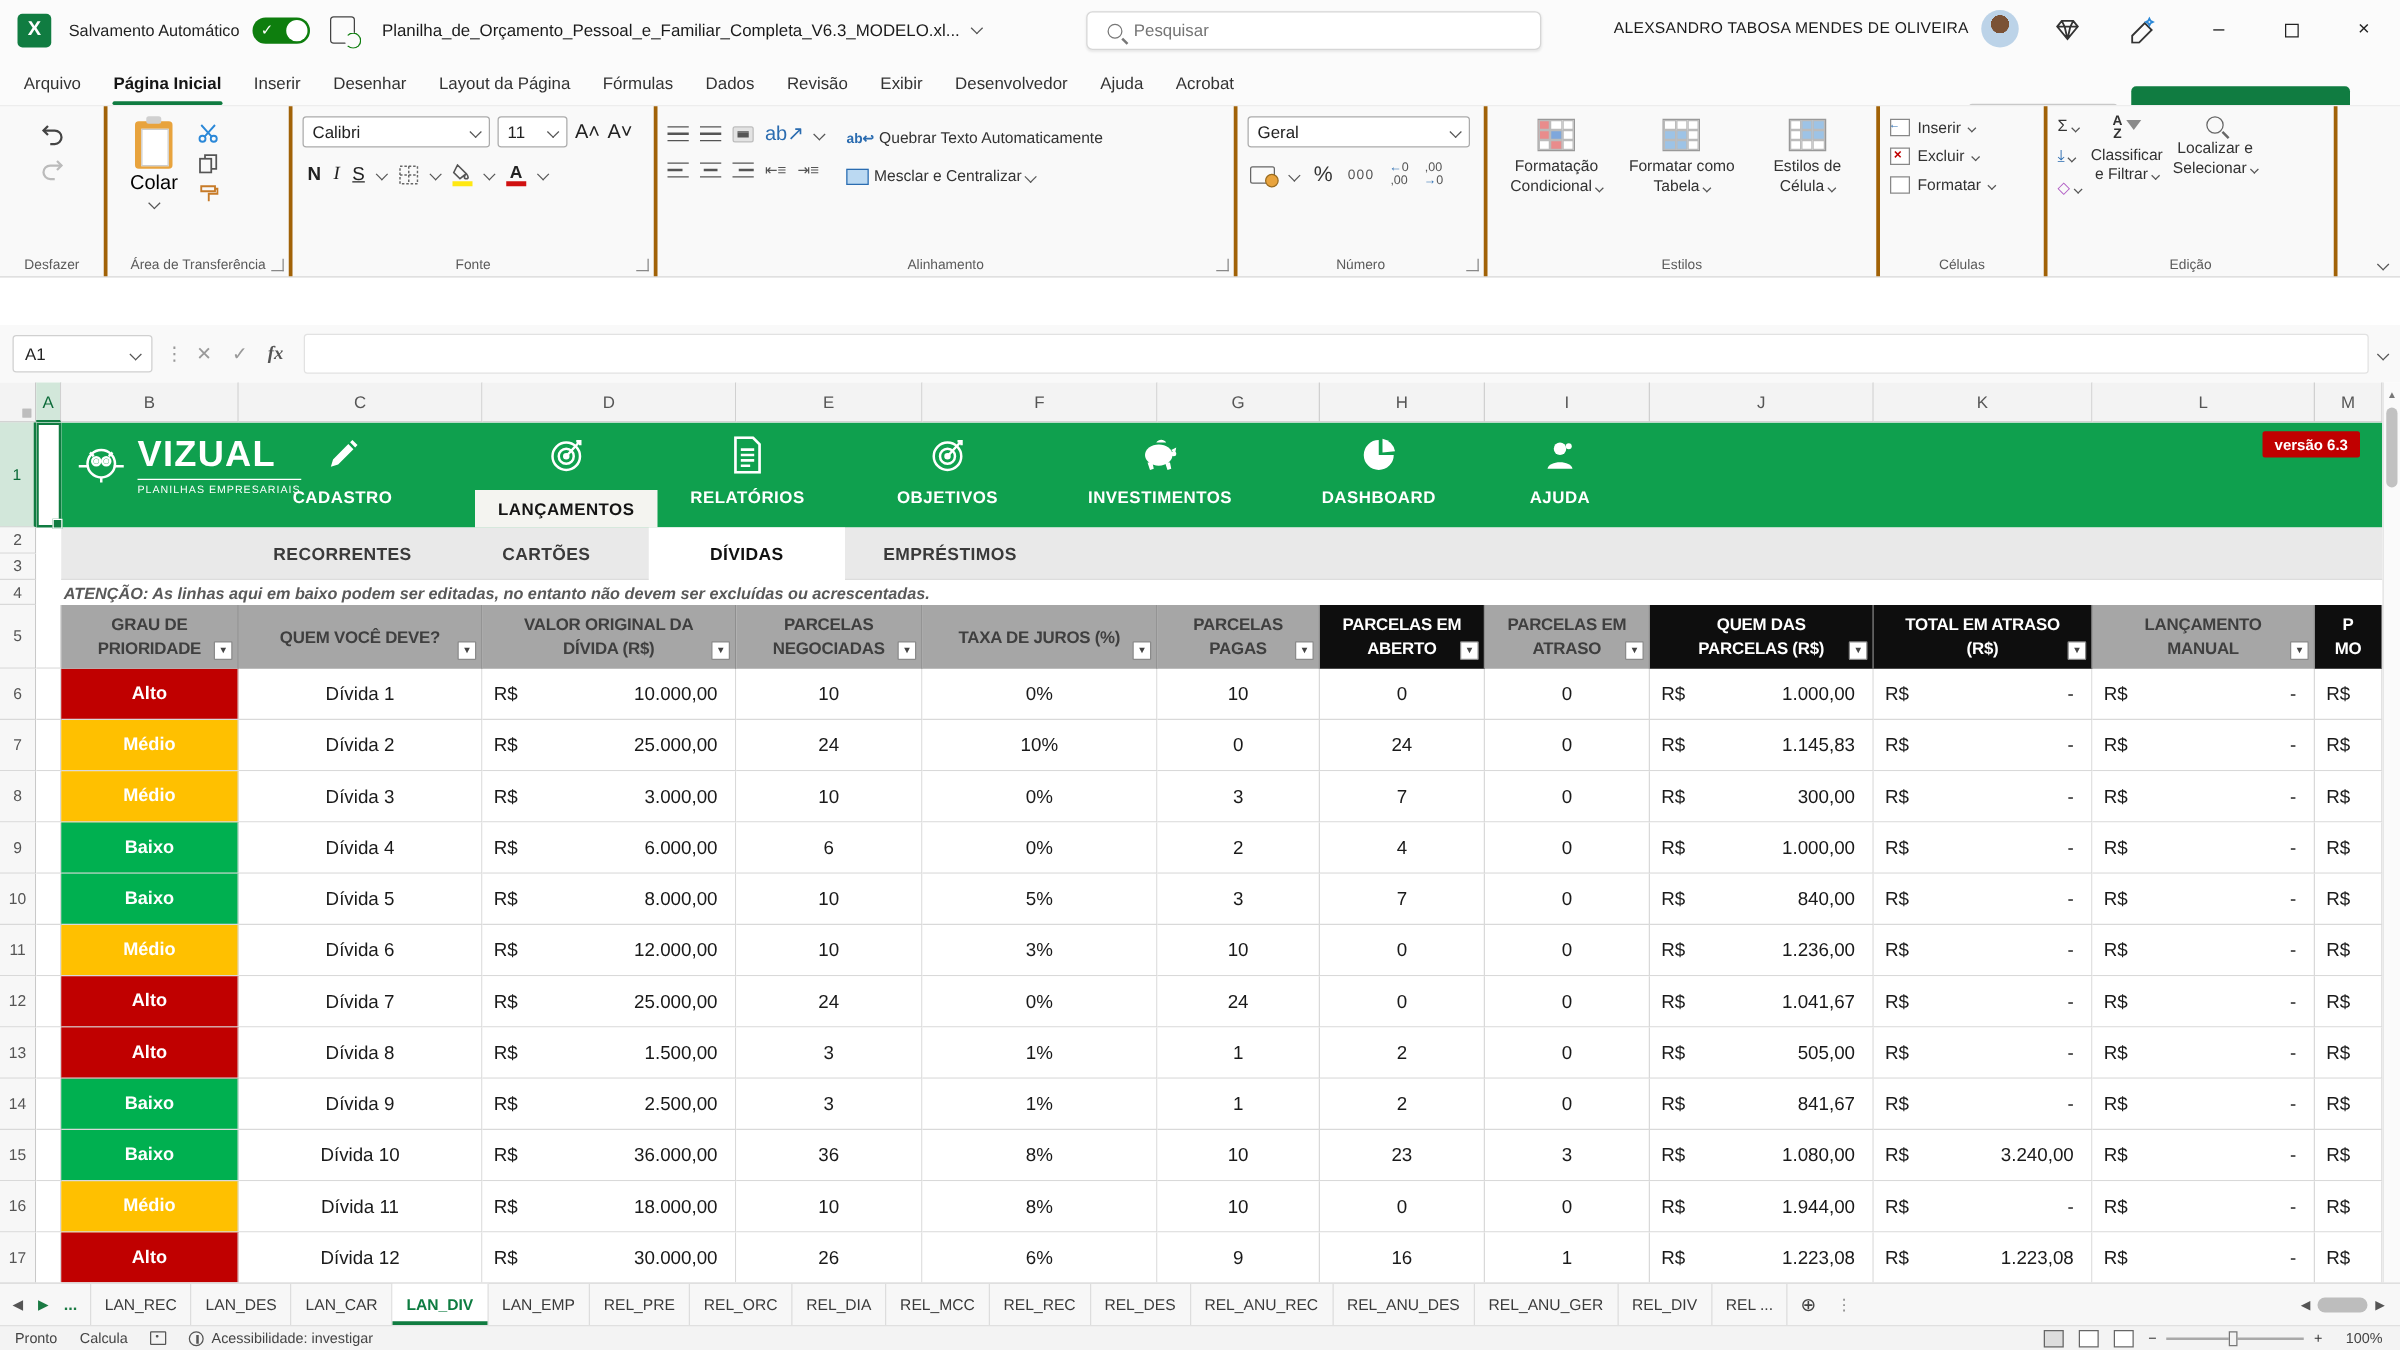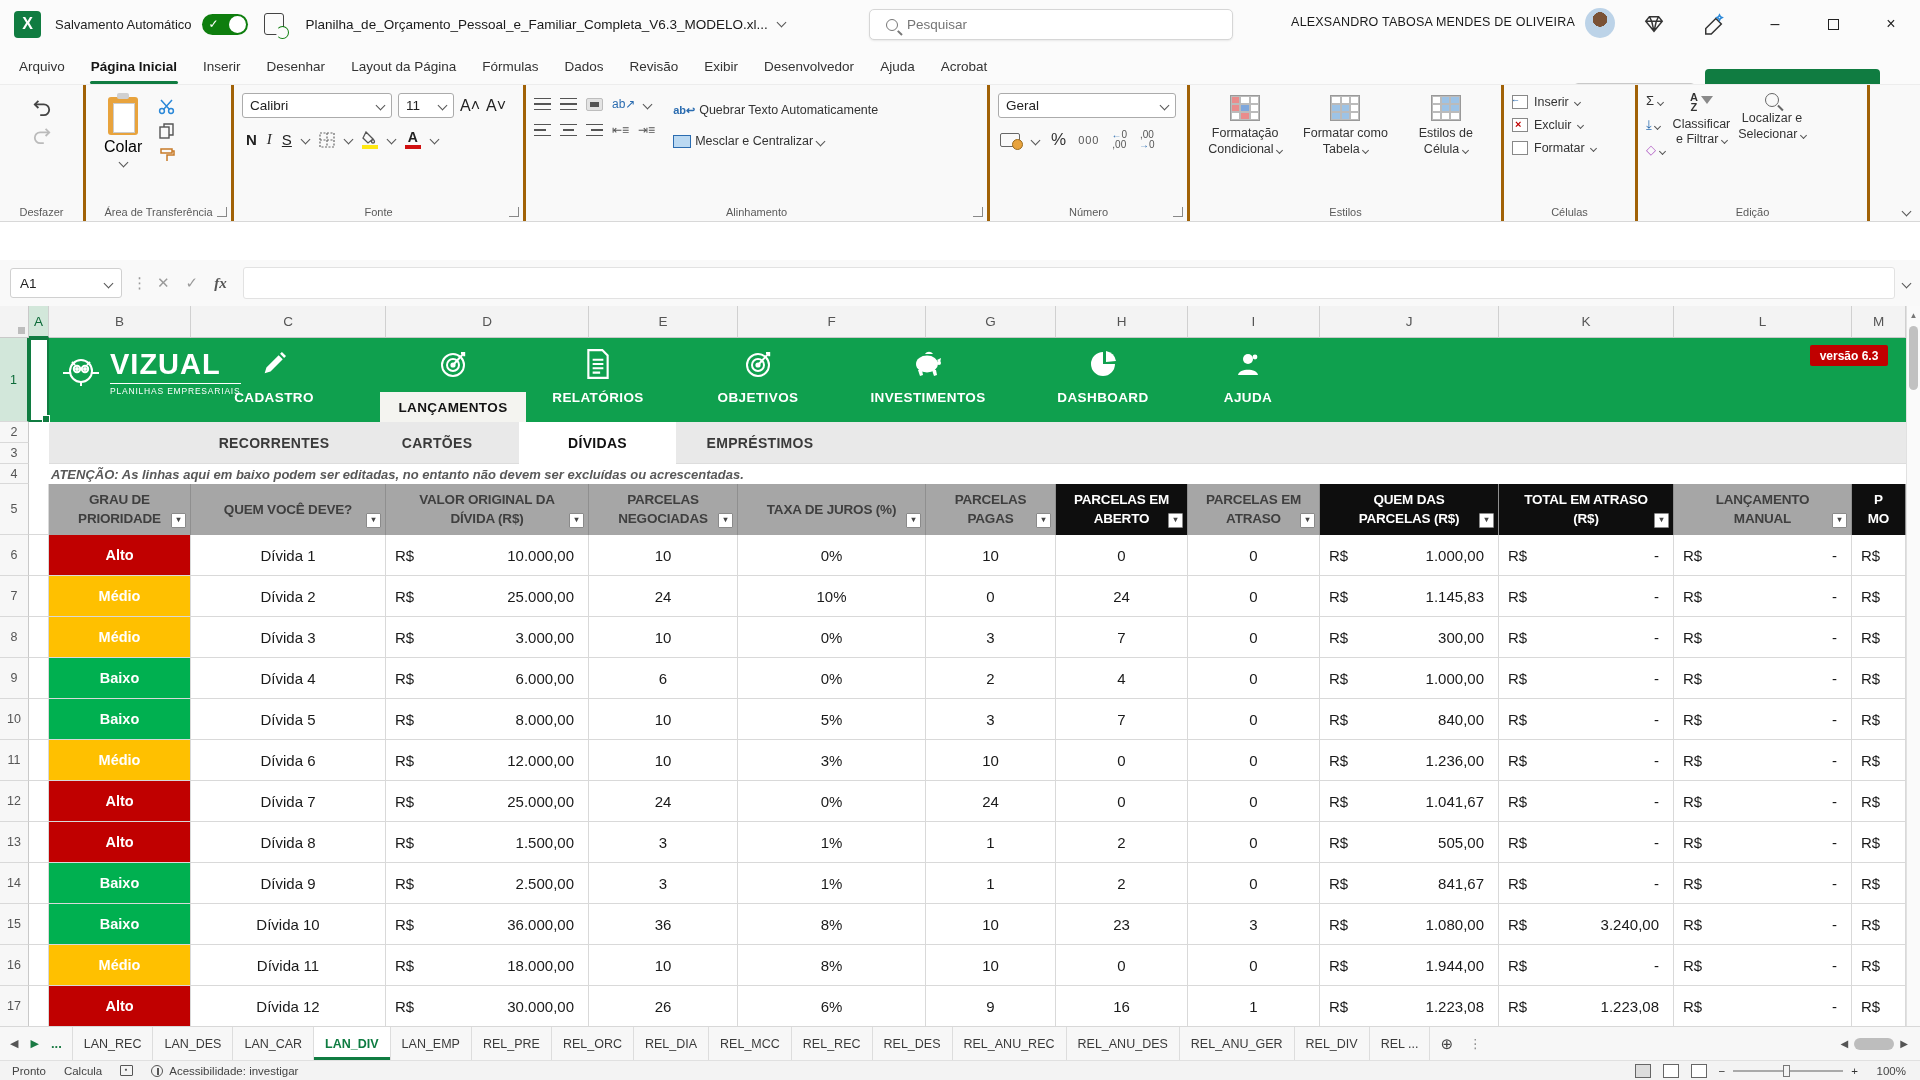--- a/index.html
+++ b/index.html
@@ -439,21 +439,21 @@
           <span class="lines">
               <i></i>
               <i></i>
               <i></i>
             </span>
           <span class="lines sel-ic">
               <i></i>
               <i></i>
               <i></i>
             </span>
-          <span style="font-size:12px;color:#2B6CB0">ab↗</span>
+          <span style="font-size:16px;color:#2B6CB0">ab↗</span>
           <span class="chev"></span>
         </div>
         <div class="alrow">
           <span class="lines l-left">
               <i></i>
               <i></i>
               <i></i>
             </span>
           <span class="lines l-ctr">
               <i></i>

